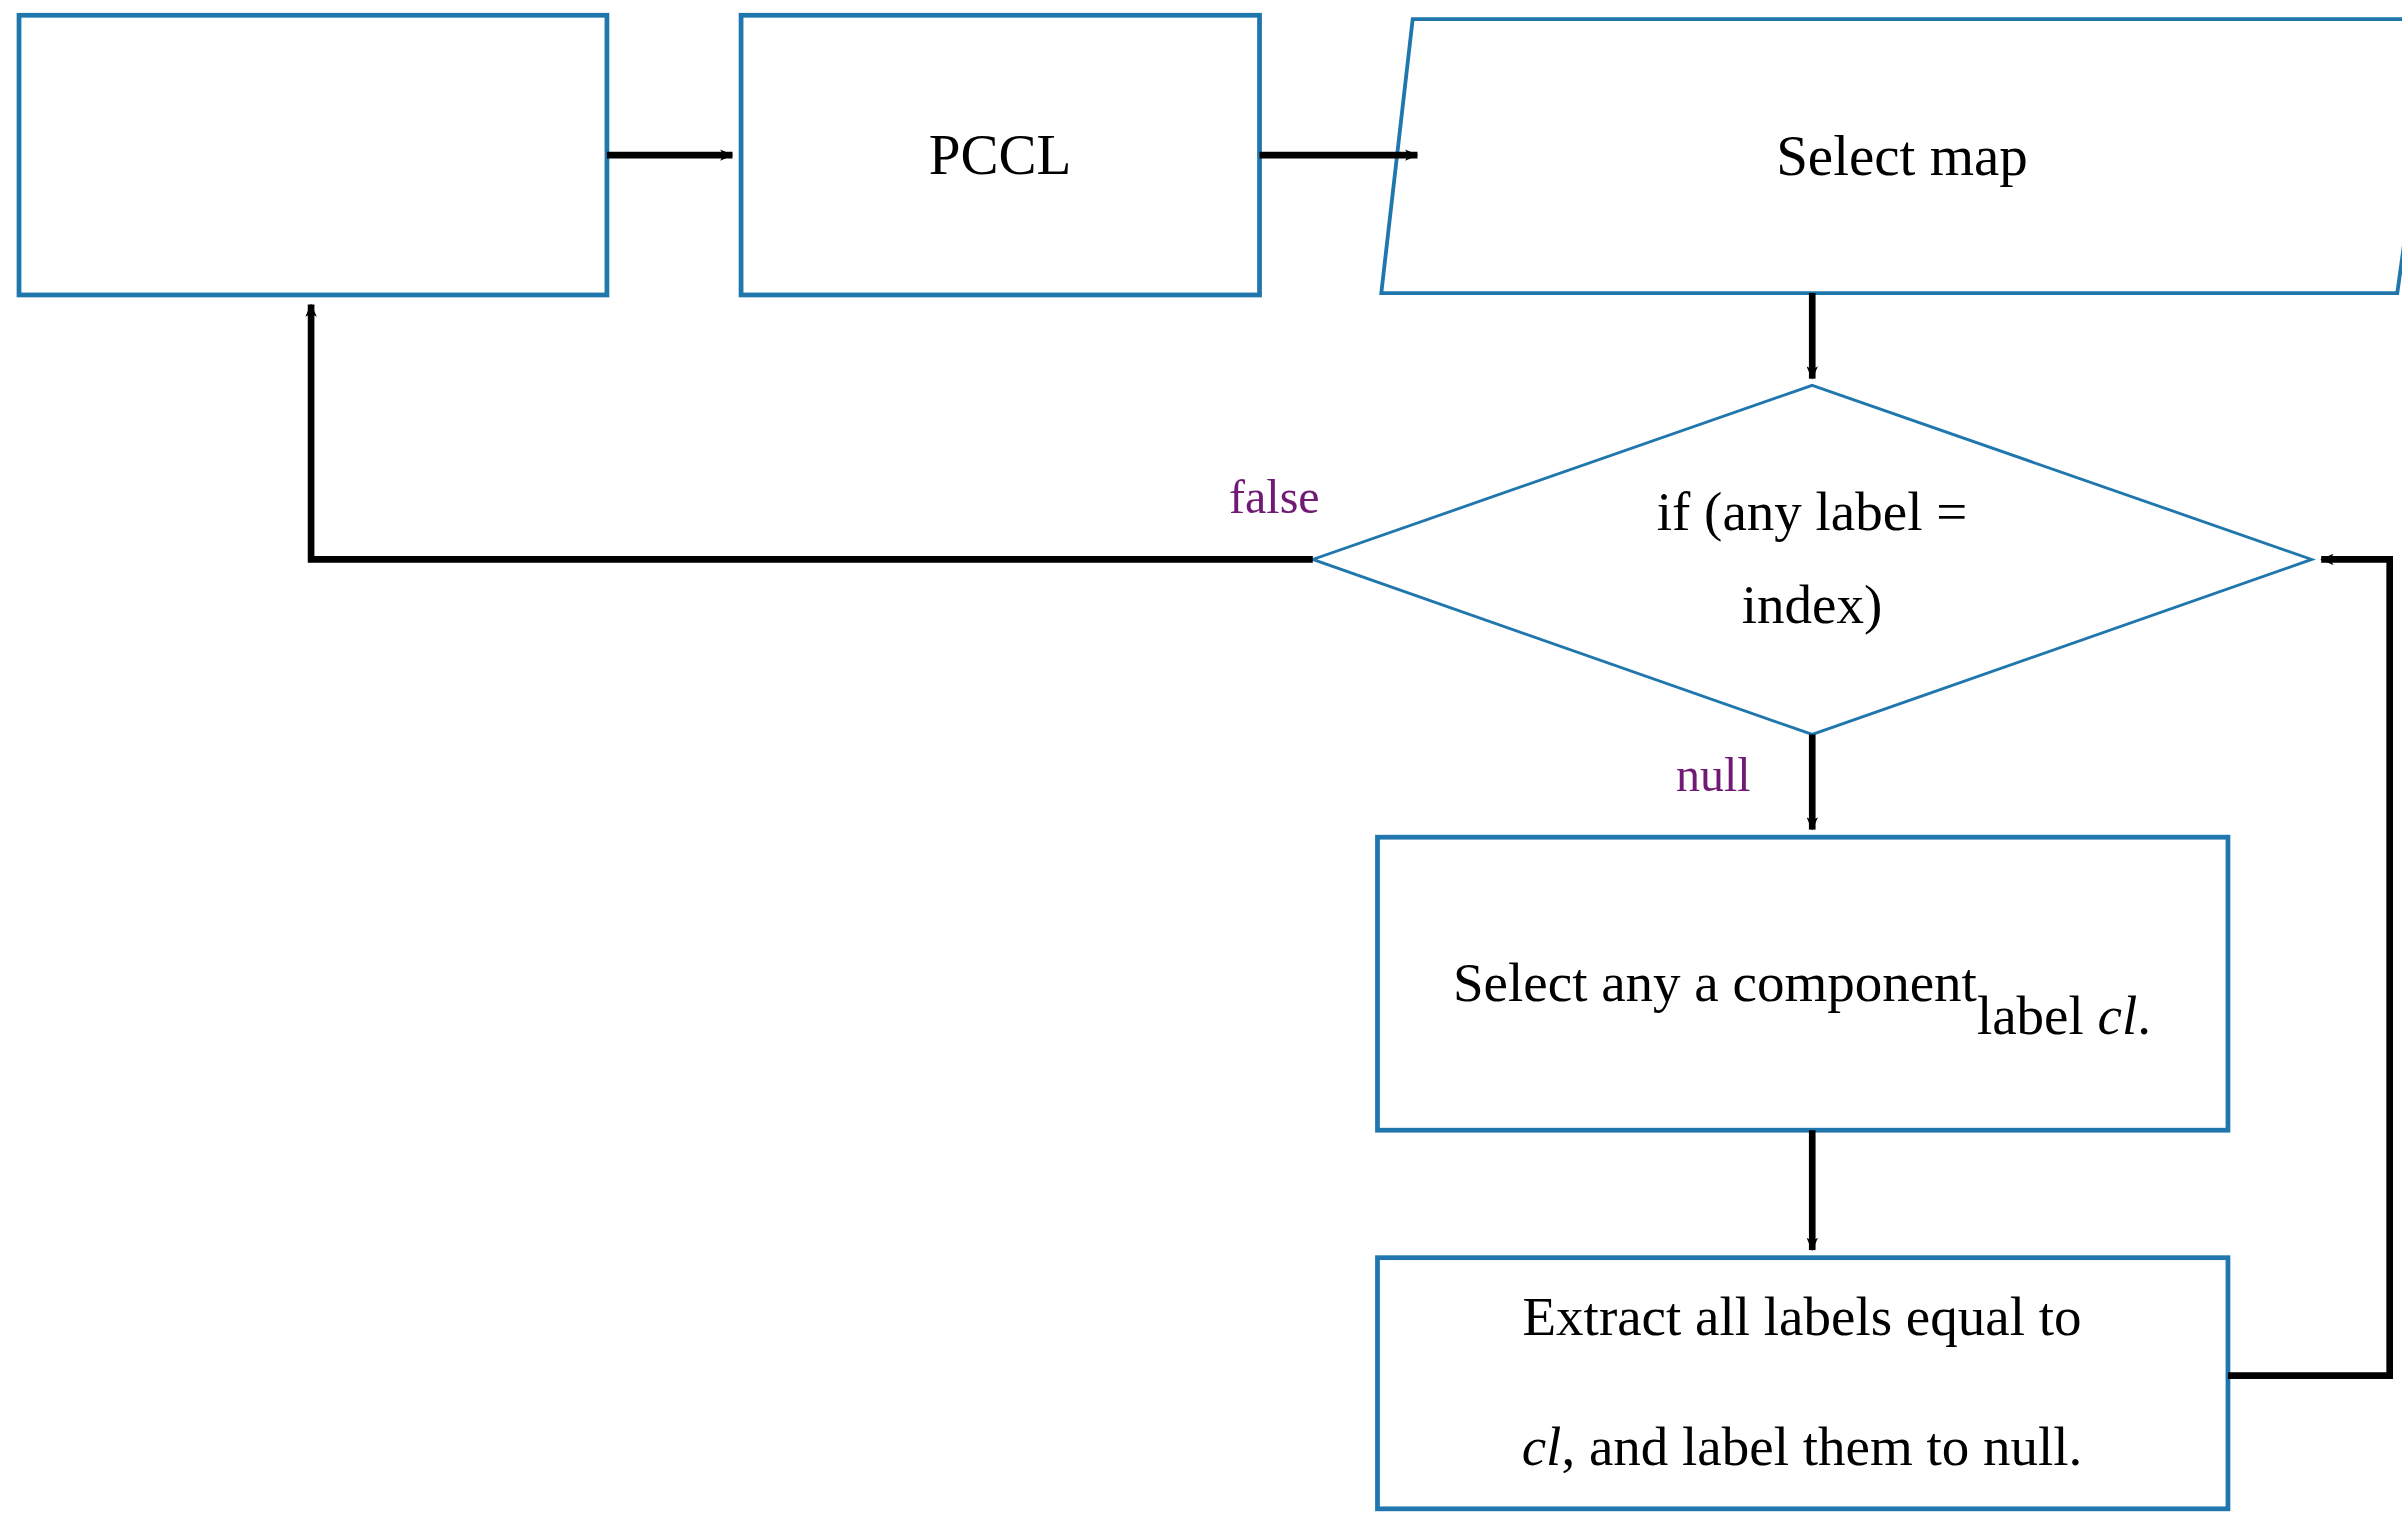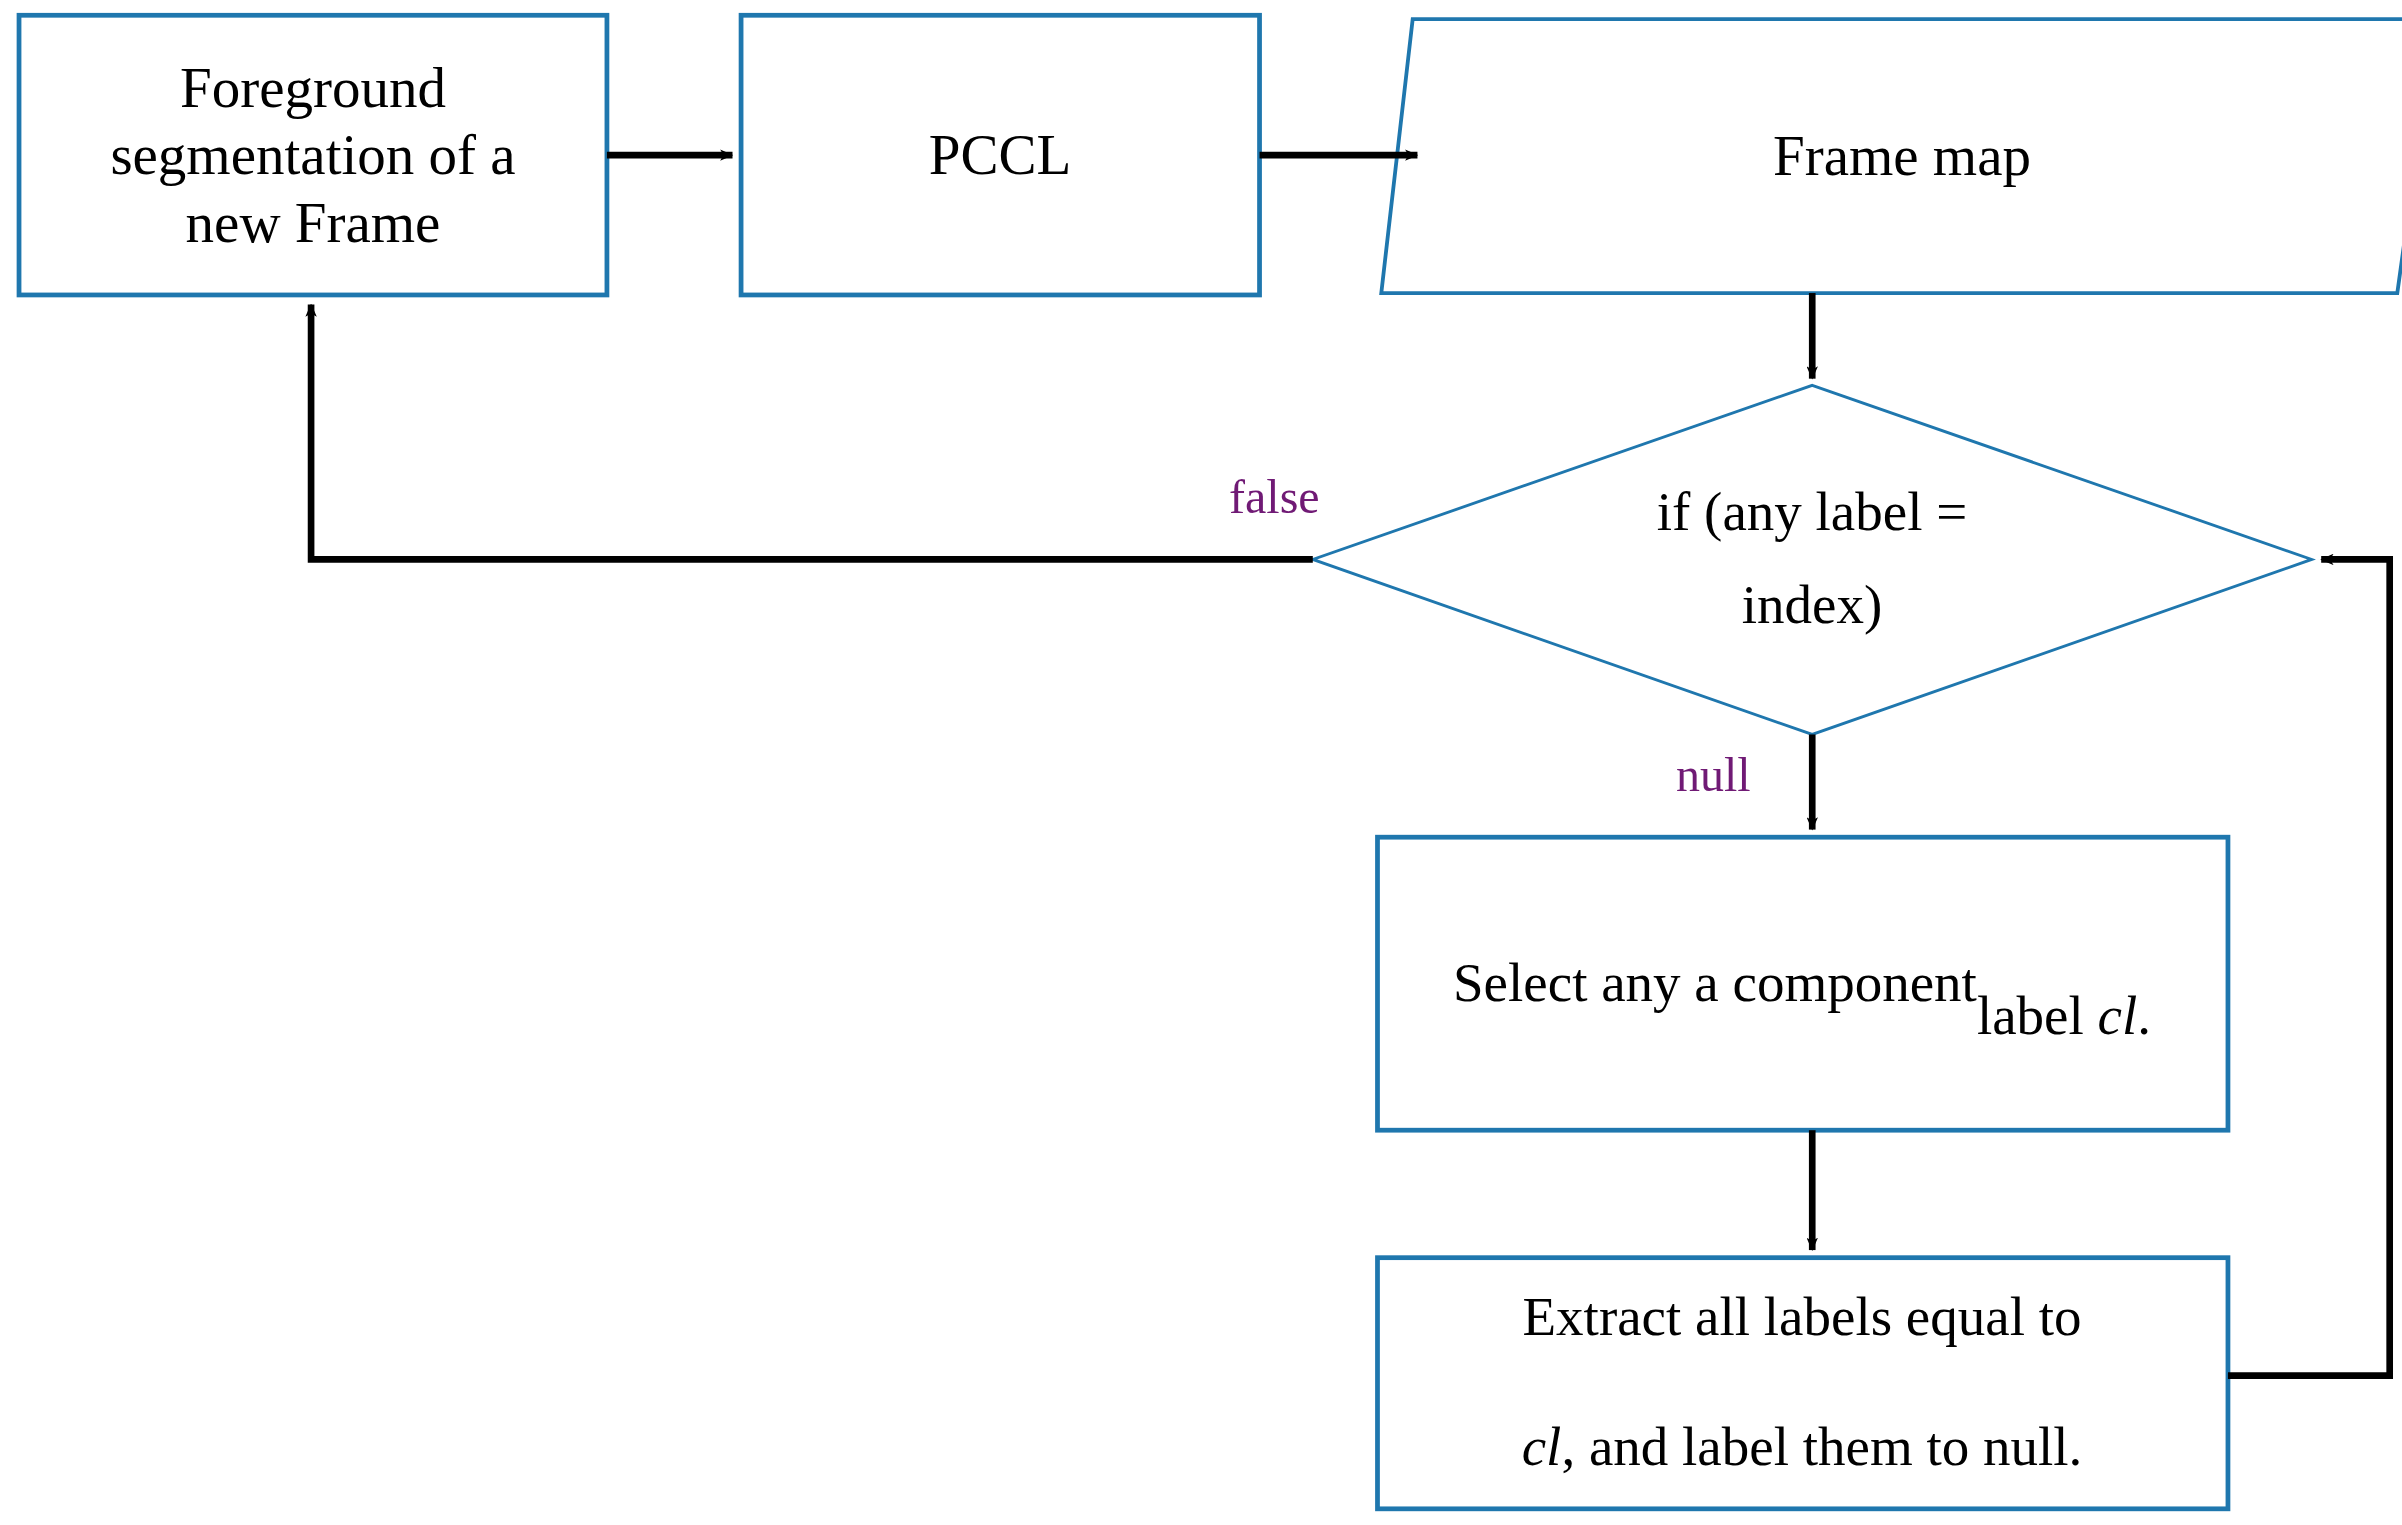--- a/index.html
+++ b/index.html
@@ -78,27 +78,24 @@
 
     <polyline points="1380,588 327,588 327,320" fill="none" stroke="#000000" stroke-width="7" marker-end="url(#arrowhead)"></polyline>
 
     <line x1="1905" y1="772" x2="1905" y2="872" stroke="#000000" stroke-width="7" marker-end="url(#arrowhead)"></line>
 
     <line x1="1905" y1="1188" x2="1905" y2="1314" stroke="#000000" stroke-width="7" marker-end="url(#arrowhead)"></line>
 
     <polyline points="2342,1446 2512,1446 2512,588 2440,588" fill="none" stroke="#000000" stroke-width="7" marker-end="url(#arrowhead-left)"></polyline>
   </svg>
 
-  <div class="node-text" style="left:19px; top:15px; width:588px; height:280px; font-size:57px;">Foreground
-segmentation of a
-new Frame</div>
 
   <div class="node-text" style="left:741px; top:15px; width:518px; height:280px; font-size:57px;">PCCL</div>
 
-  <div class="node-text" style="left:1455px; top:19px; width:894px; height:274px; font-size:57px;">Frame map</div>
+  <div class="node-text" style="left:1455px; top:19px; width:894px; height:274px; font-size:57px;">Select map</div>
 
   <div class="node-text" style="left:1522px; top:447px; width:580px; height:224px; font-size:55px; flex-direction:column;gap:28px;">
     <span>if (any label =</span>
     <span>index)</span>
   </div>
 
   <div class="node-text" style="left:1377px; top:837px; width:850px; height:293px; font-size:55px; flex-direction:row;">
     <span>Select any a component</span>
     <span>
       <span>label </span><span class="it">cl</span><span>.</span>

